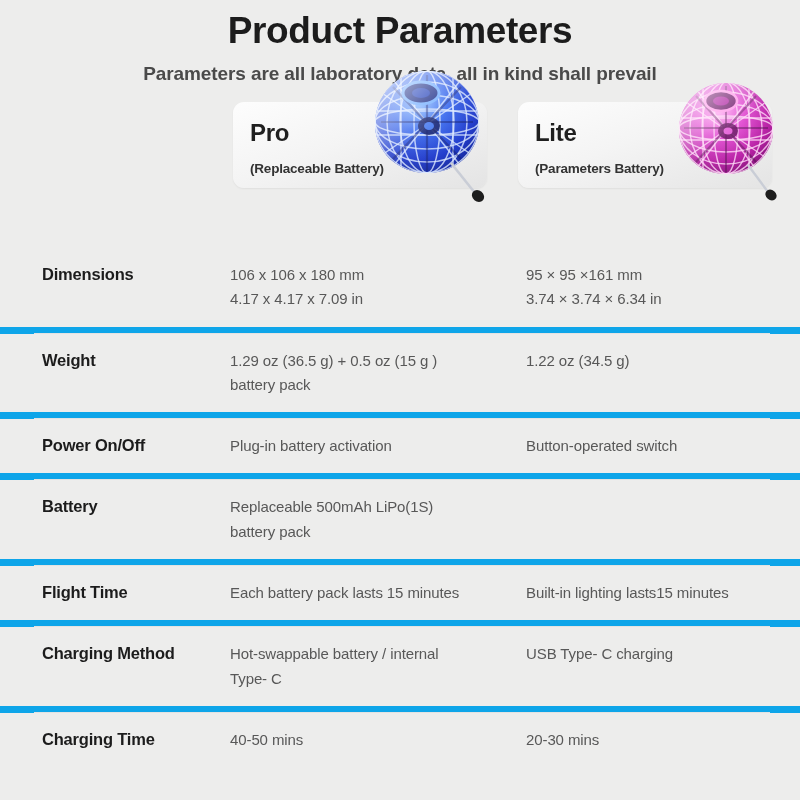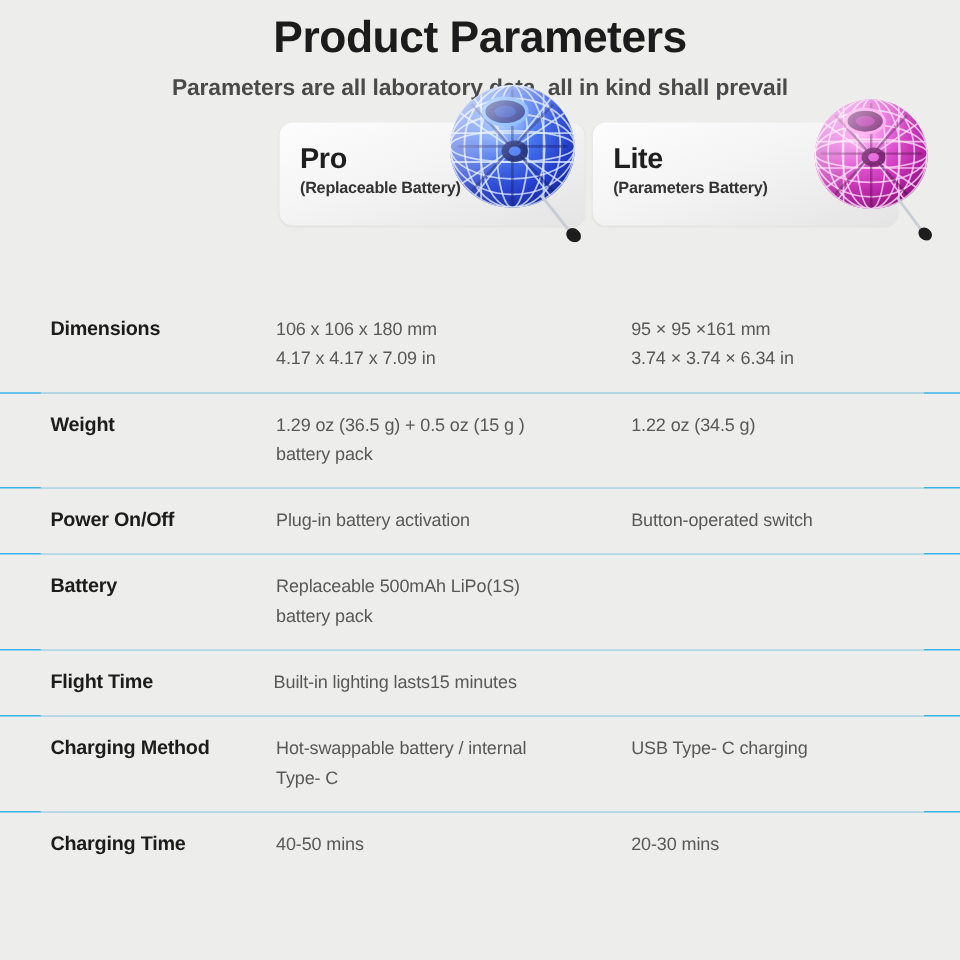--- a/index.html
+++ b/index.html
@@ -46,39 +46,39 @@
   }
   .prod-card {
     position: absolute;
     top: 0;
     height: 86px;
     border-radius: 11px;
     background: linear-gradient(160deg, #fdfdfd 0%, #f4f4f4 45%, #e4e4e4 100%);
     box-shadow: 0 1px 2px rgba(0,0,0,0.06);
   }
   .prod-card.pro  { left: 233px; width: 254px; }
-  .prod-card.lite { left: 494px; width: 254px; }
+  .prod-card.lite { left: 518px; width: 254px; }
 
   .prod-card-text {
     position: absolute;
     left: 17px;
     top: 18px;
   }
   .prod-name {
     font-size: 24px;
     font-weight: bold;
     color: #1f1f1f;
     line-height: 1.05;
     letter-spacing: -0.3px;
   }
   .prod-sub {
     font-size: 13.5px;
     font-weight: bold;
     color: #333333;
-    margin-top: 4px;
+    margin-top: 16px;
     letter-spacing: -0.2px;
   }
 
   
   .drone {
     position: absolute;
     pointer-events: none;
   }
   .drone.pro-drone  { left: 365px; top: -33px; width: 128px; height: 133px; }
   .drone.lite-drone { left: 672px; top: -22px; width: 112px; height: 122px; }
@@ -88,21 +88,21 @@
     position: absolute;
     left: 0;
     top: 248px;
     width: 800px;
   }
   .spec-row {
     position: relative;
     display: flex;
     align-items: flex-start;
     padding: 15px 0 15px 0;
-    border-top: 1px solid #0ea5e9;
+    border-top: 7px solid #0ea5e9;
   }
   .spec-row:first-child {
     border-top: none;
   }
   .spec-row::before {
     content: "";
     position: absolute;
     left: 34px;
     right: 30px;
     top: -1px;
@@ -301,20 +301,24 @@
   <div class="spec-row">
     <div class="spec-label">Battery</div>
     <div class="spec-val col-pro">
       <span>Replaceable 500mAh LiPo(1S)</span>
       <span class="line2">battery pack</span>
     </div>
   </div>
 
   <div class="spec-row">
     <div class="spec-label">Flight Time</div>
+    <div class="spec-val col-pro">
+      <span>Each battery pack lasts 15 minutes</span>
+      
+    </div>
     <div class="spec-val col-lite">
       <span>Built-in lighting lasts15 minutes</span>
       
     </div>
   </div>
 
   <div class="spec-row">
     <div class="spec-label">Charging Method</div>
     <div class="spec-val col-pro">
       <span>Hot-swappable battery / internal</span>

